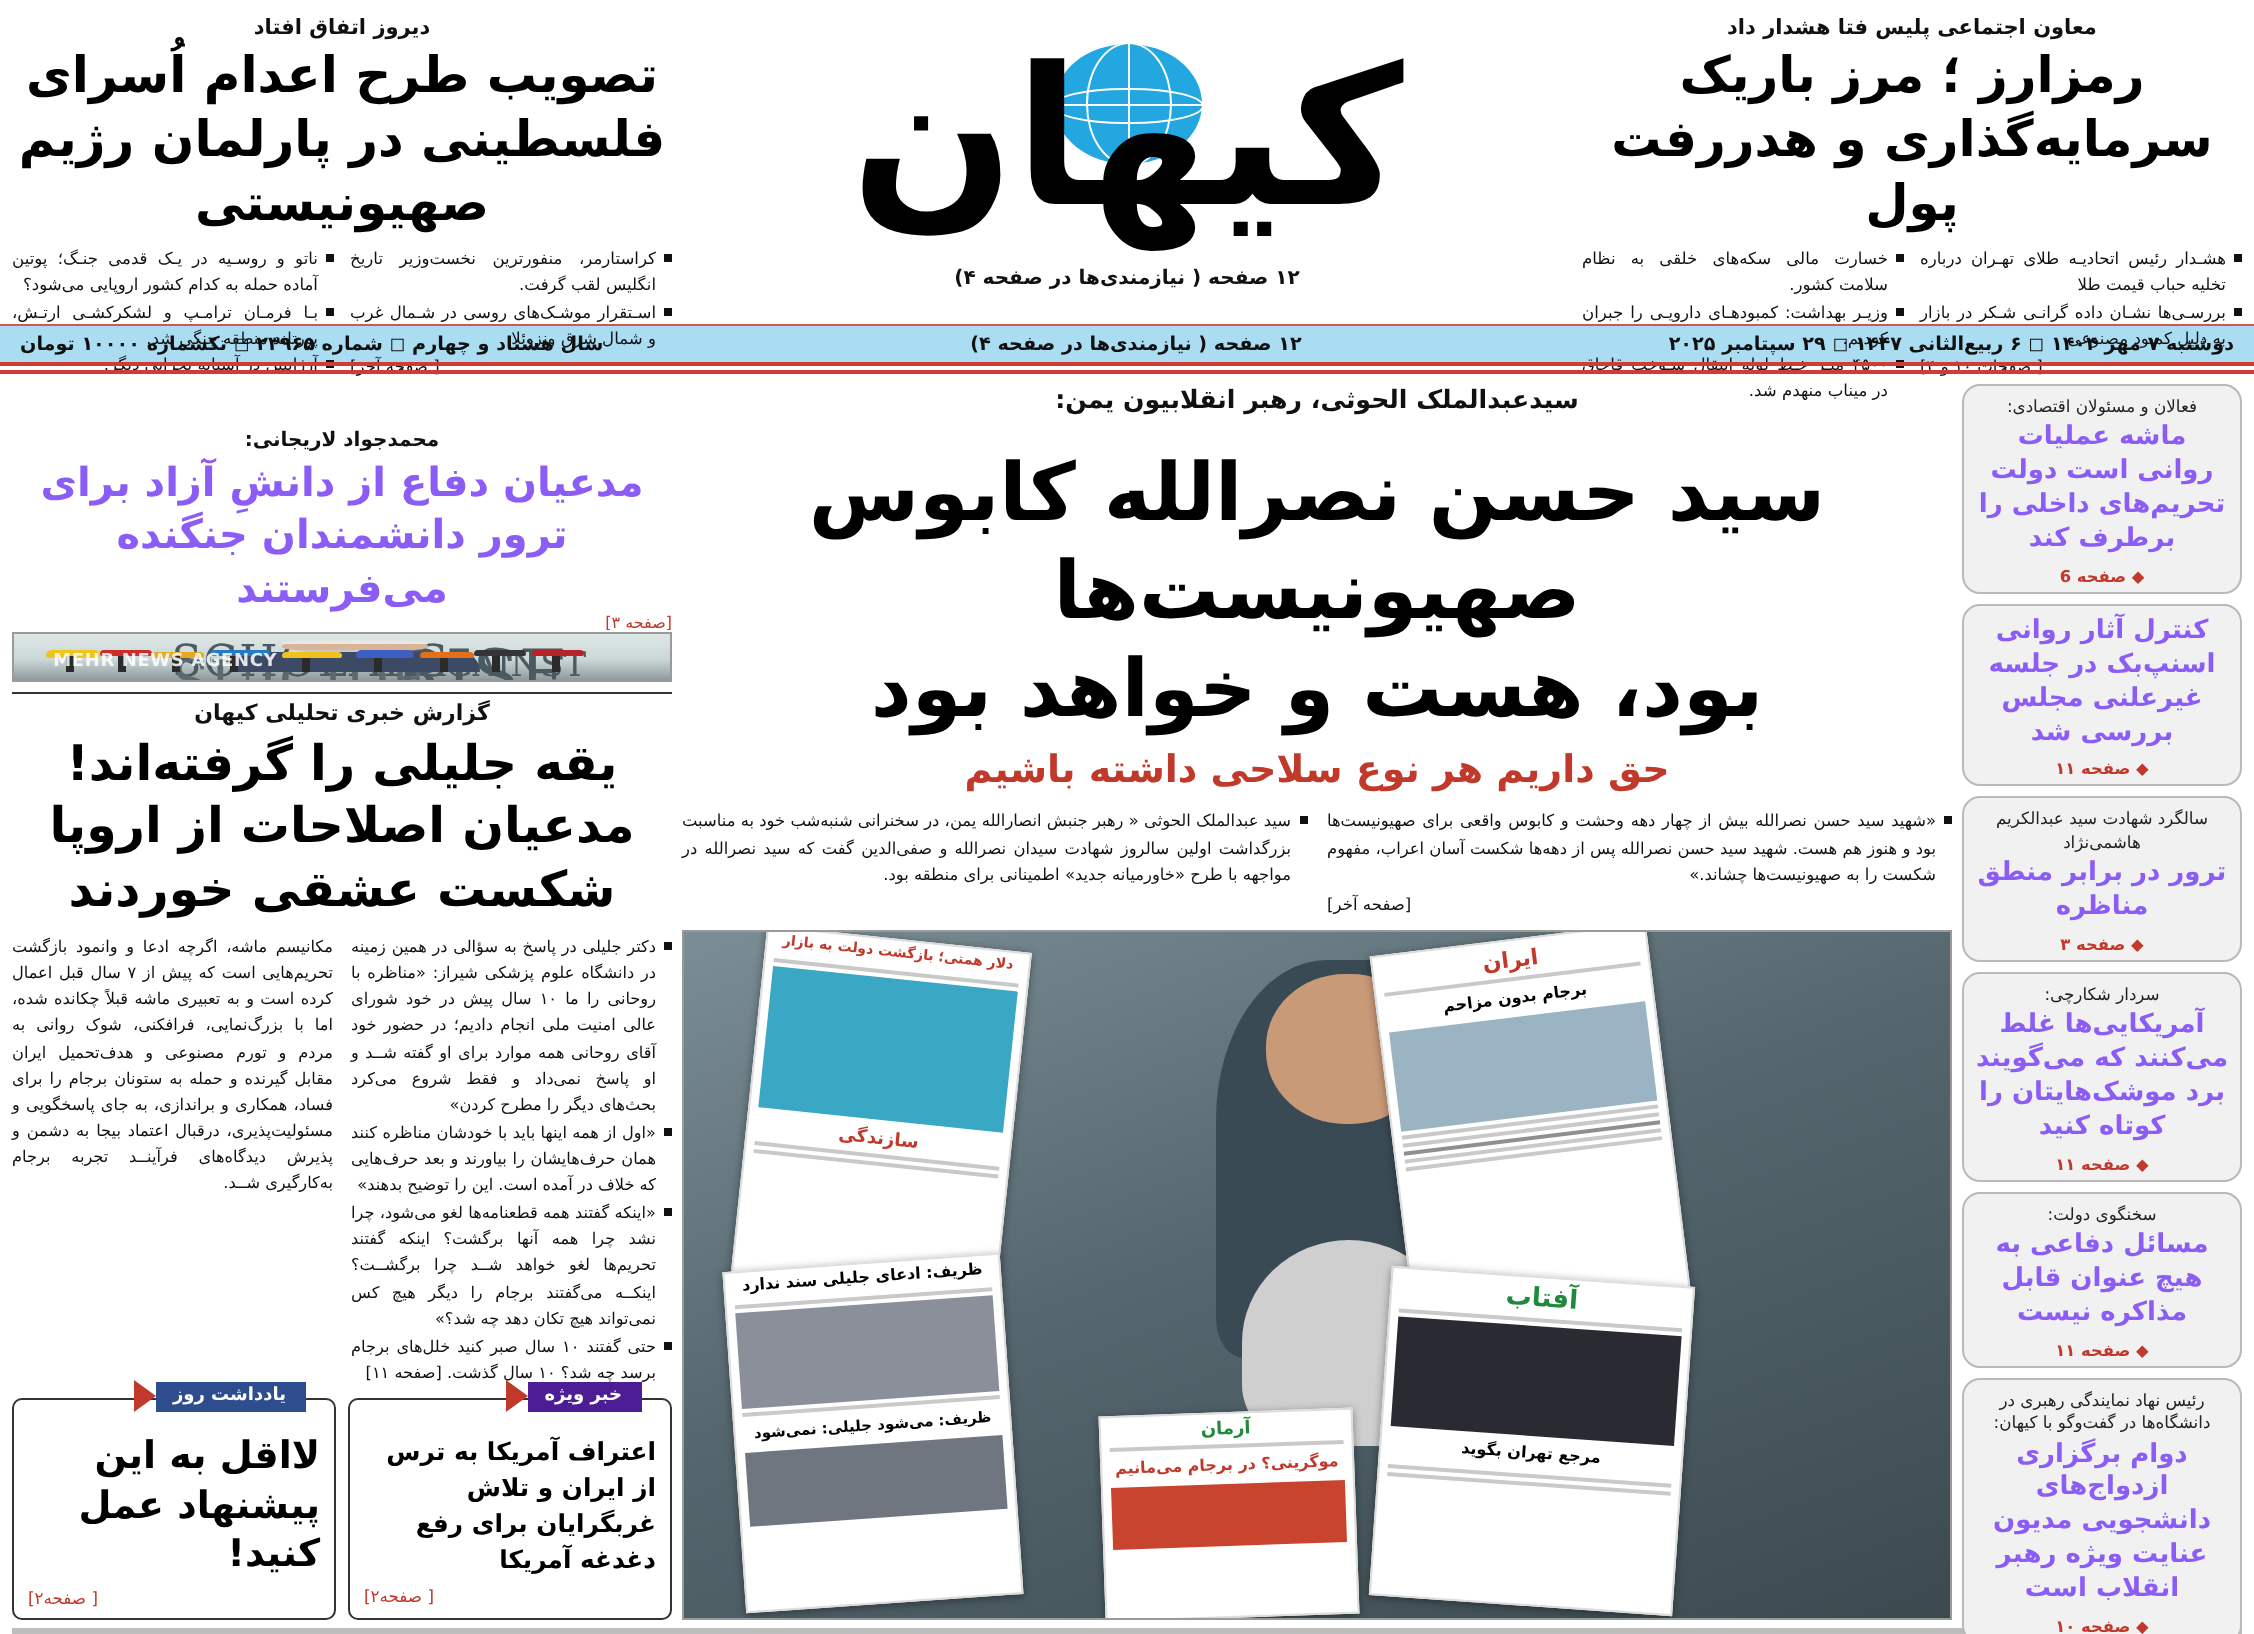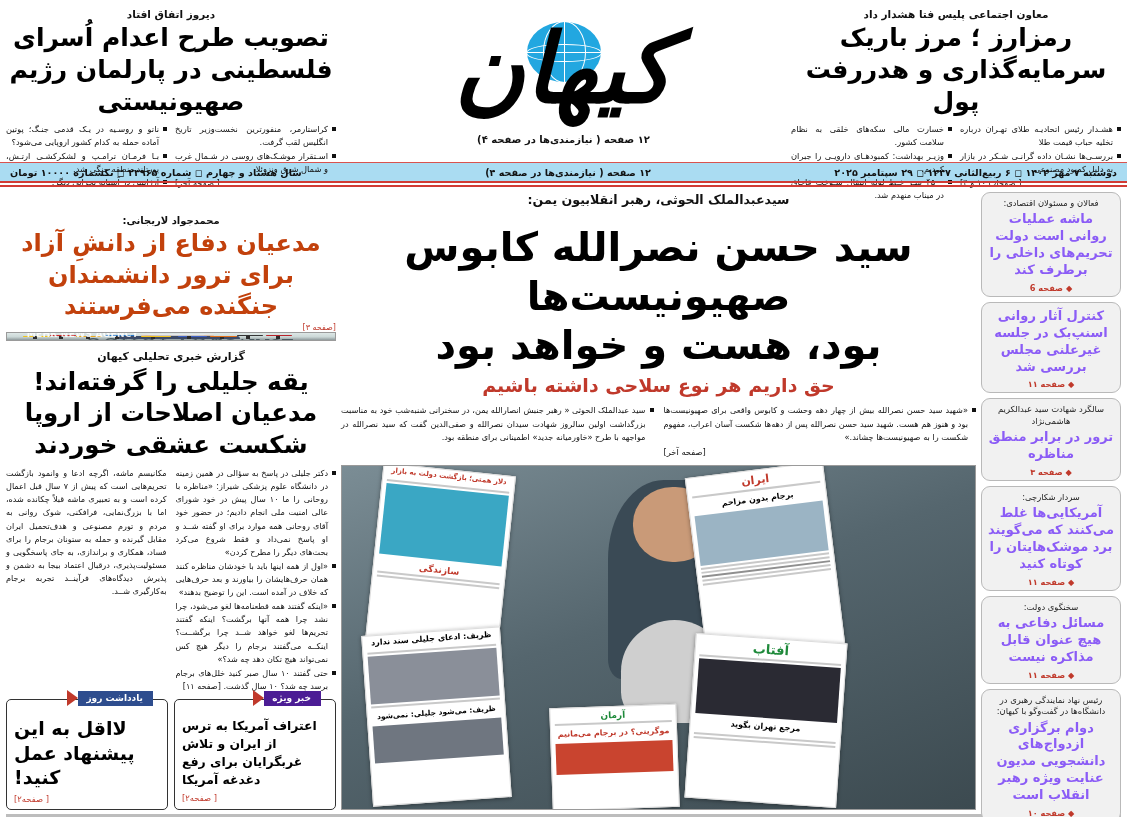--- a/index.html
+++ b/index.html
@@ -79,21 +79,20 @@
   .page-ref.rtl-ref { direction: rtl; text-align: left; }
 
   
   .masthead {
     display: flex;
     align-items: center;
     justify-content: center;
     gap: 4px;
     height: 130px;
     position: relative;
-    font-style: italic;
   }
   .logo-text {
     font-size: 96px;
     font-weight: bold;
     color: #000;
     font-family: "DejaVu Sans", "Liberation Sans", sans-serif;
     line-height: 1;
     letter-spacing: -6px;
     position: relative;
     z-index: 2;
@@ -245,22 +244,22 @@
     height: 196px;
     position: relative;
     overflow: hidden;
     background: #cfd8d6;
   }
   .left-kicker {
     font-size: 10px; font-weight: bold; text-align: center; color:#111;
     margin-bottom: 2px;
   }
   .left-head {
-    font-size: 24px; font-weight: bold; text-align: center; line-height: 1.32;
-    color: #c2410c; letter-spacing: -0.5px;
+    font-size: 20px; font-weight: bold; text-align: center; line-height: 1.32;
+    color: #8b5cf6; letter-spacing: -0.5px;
   }
   .left-ref { font-size: 8px; color: #c0392b; text-align: right; }
   .divider-line { height:1px; background:#333; margin: 5px 0 4px 0; }
 
   .report-kicker {
     font-size: 11px; font-weight: bold; text-align: center; color:#111; margin-bottom: 3px;
   }
   .report-head {
     font-size: 24.5px; font-weight: bold; text-align: center; line-height: 1.28;
     color: #000; letter-spacing: -0.7px;
@@ -288,21 +287,21 @@
   }
   .tab-arrow {
     width: 0; height: 0;
     border-top: 8.5px solid transparent;
     border-bottom: 8.5px solid transparent;
     border-left: 11px solid #c0392b;
   }
   .tab-blue .tab-label { background: #2e4d8e; }
   .tab-gray .tab-label { background: #4c1d95; }
   .bbox-title {
-    font-size: 19px; font-weight: bold; text-align: left; line-height: 1.3;
+    font-size: 19px; font-weight: bold; text-align: right; line-height: 1.3;
     color: #000; letter-spacing: -0.4px;
   }
   .bbox-title.small { font-size: 12.4px; font-weight: bold; line-height: 1.45; }
   .bbox-ref { font-size: 8.4px; color:#c0392b; text-align: left; margin-top: 4px; }
 
   
   .np {
     position: absolute;
     background: #fff;
     box-shadow: 0 1px 4px rgba(0,0,0,0.4);

